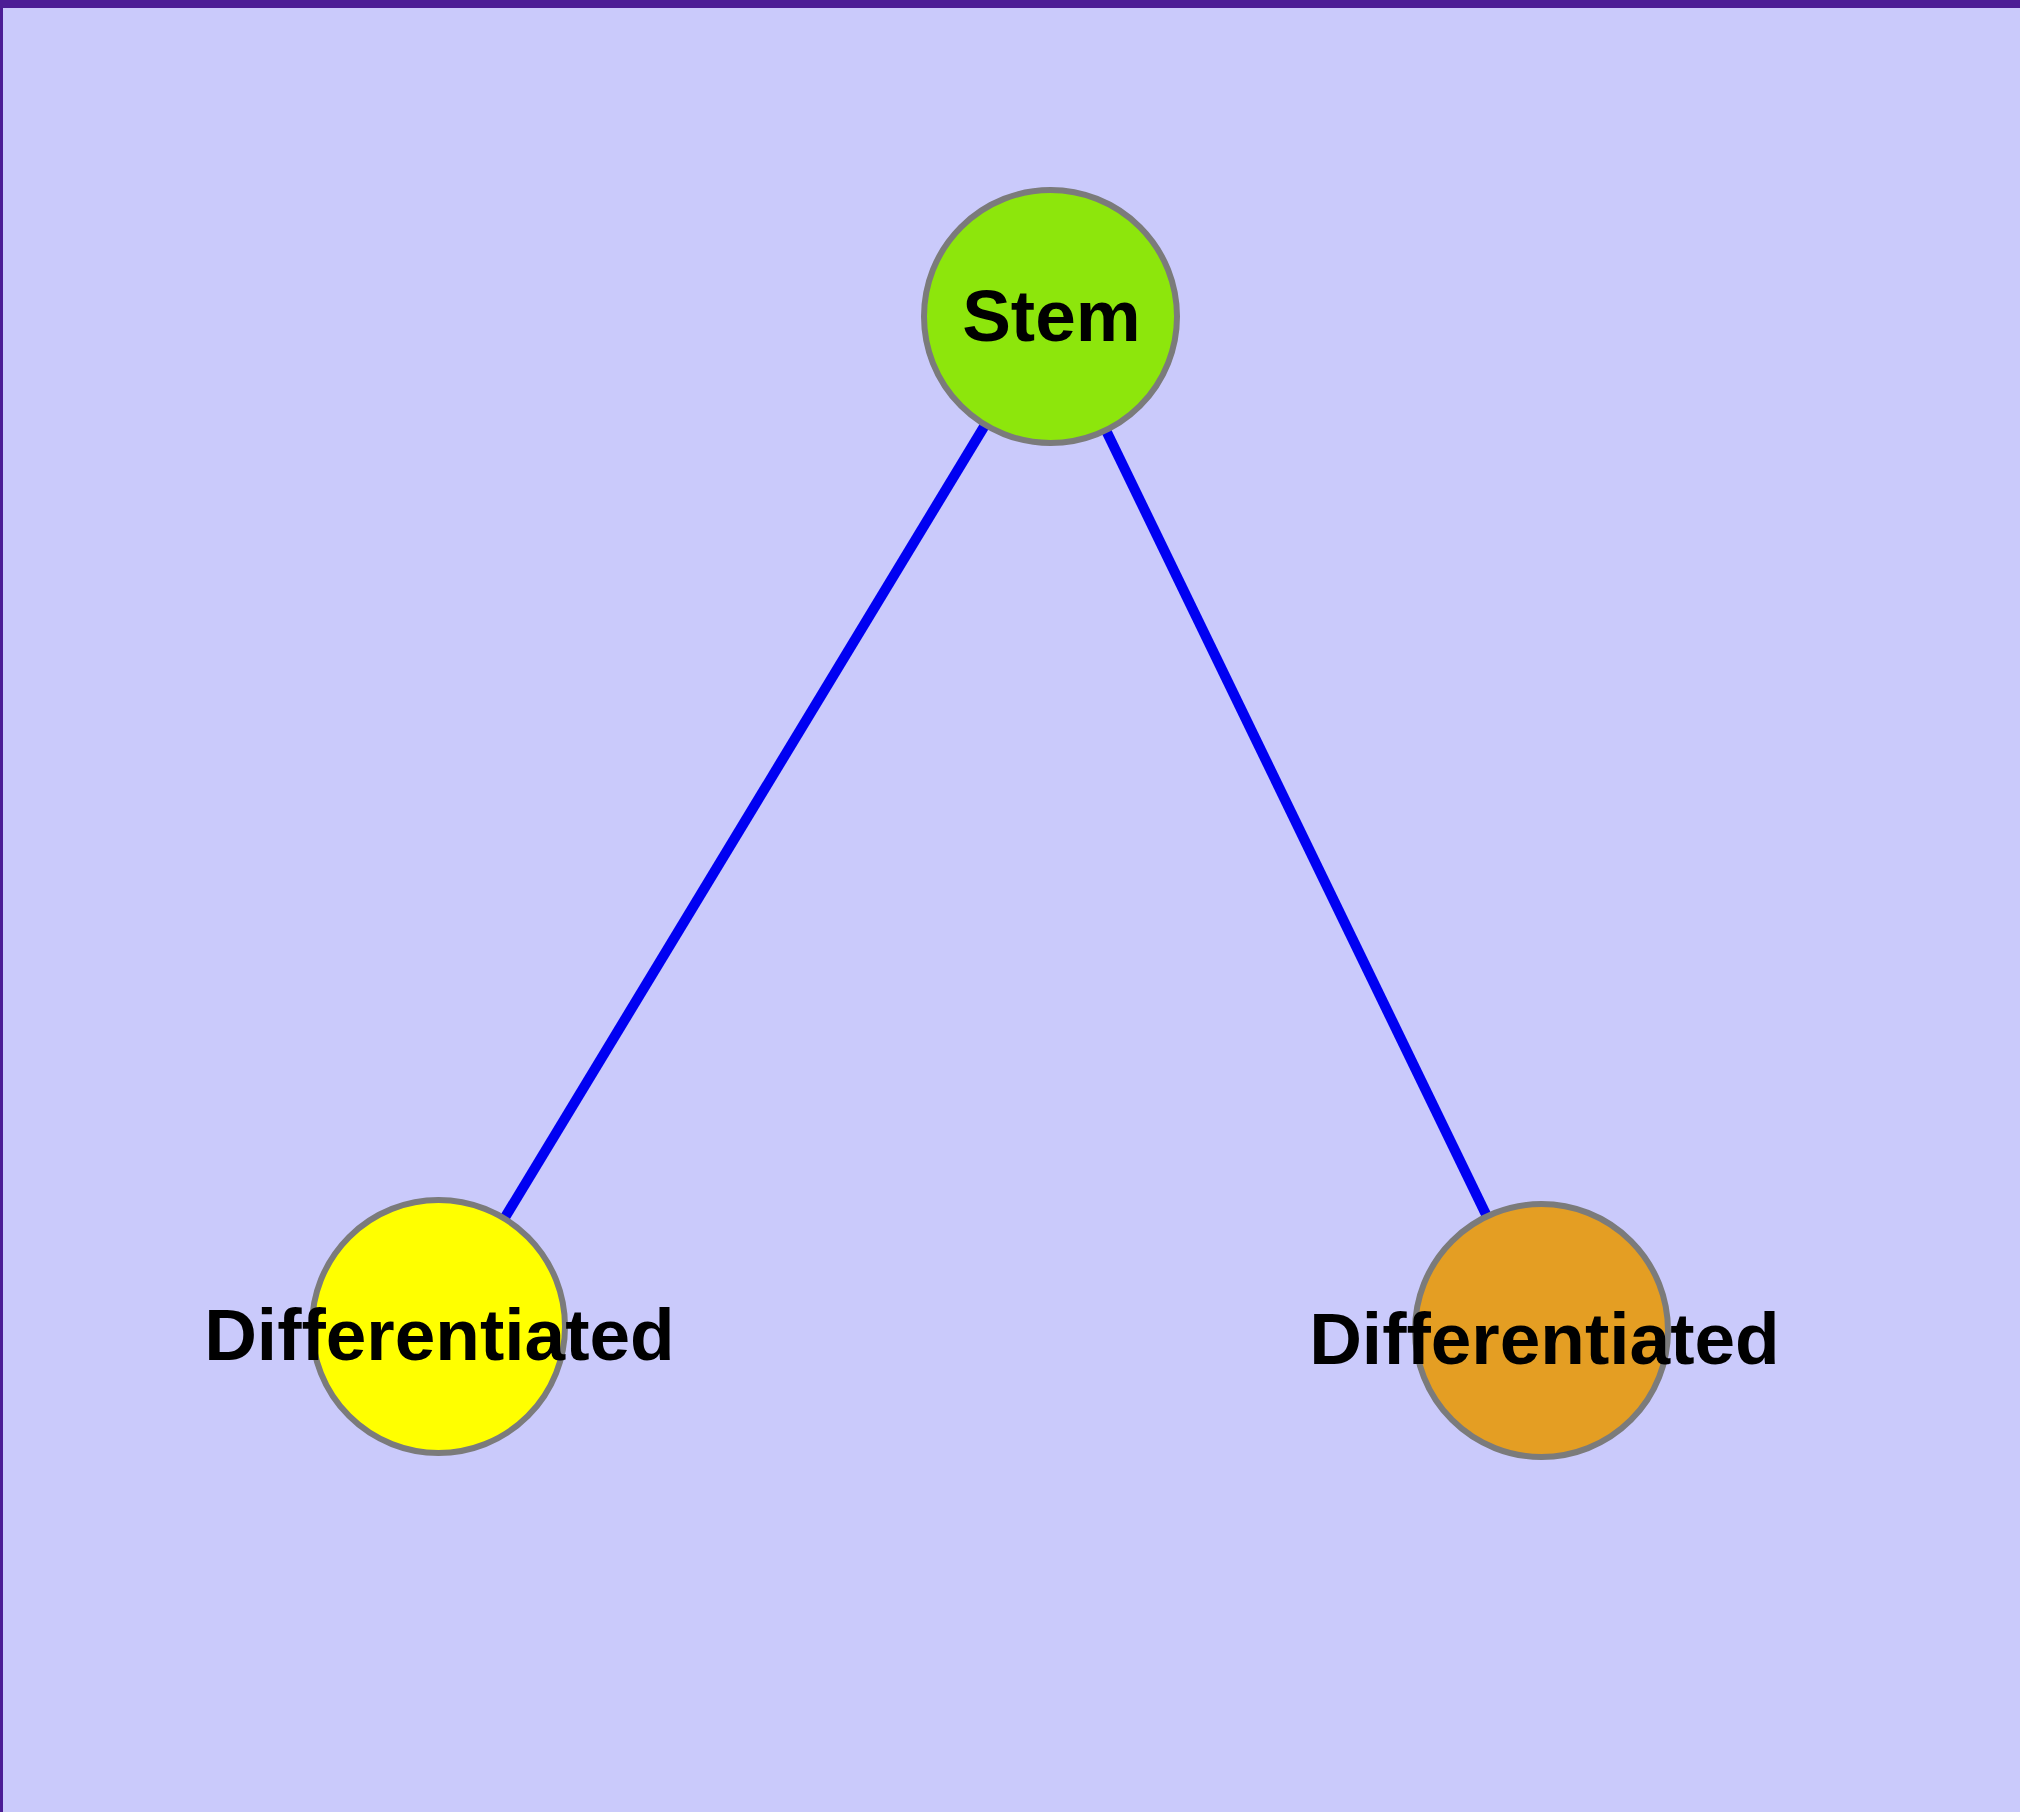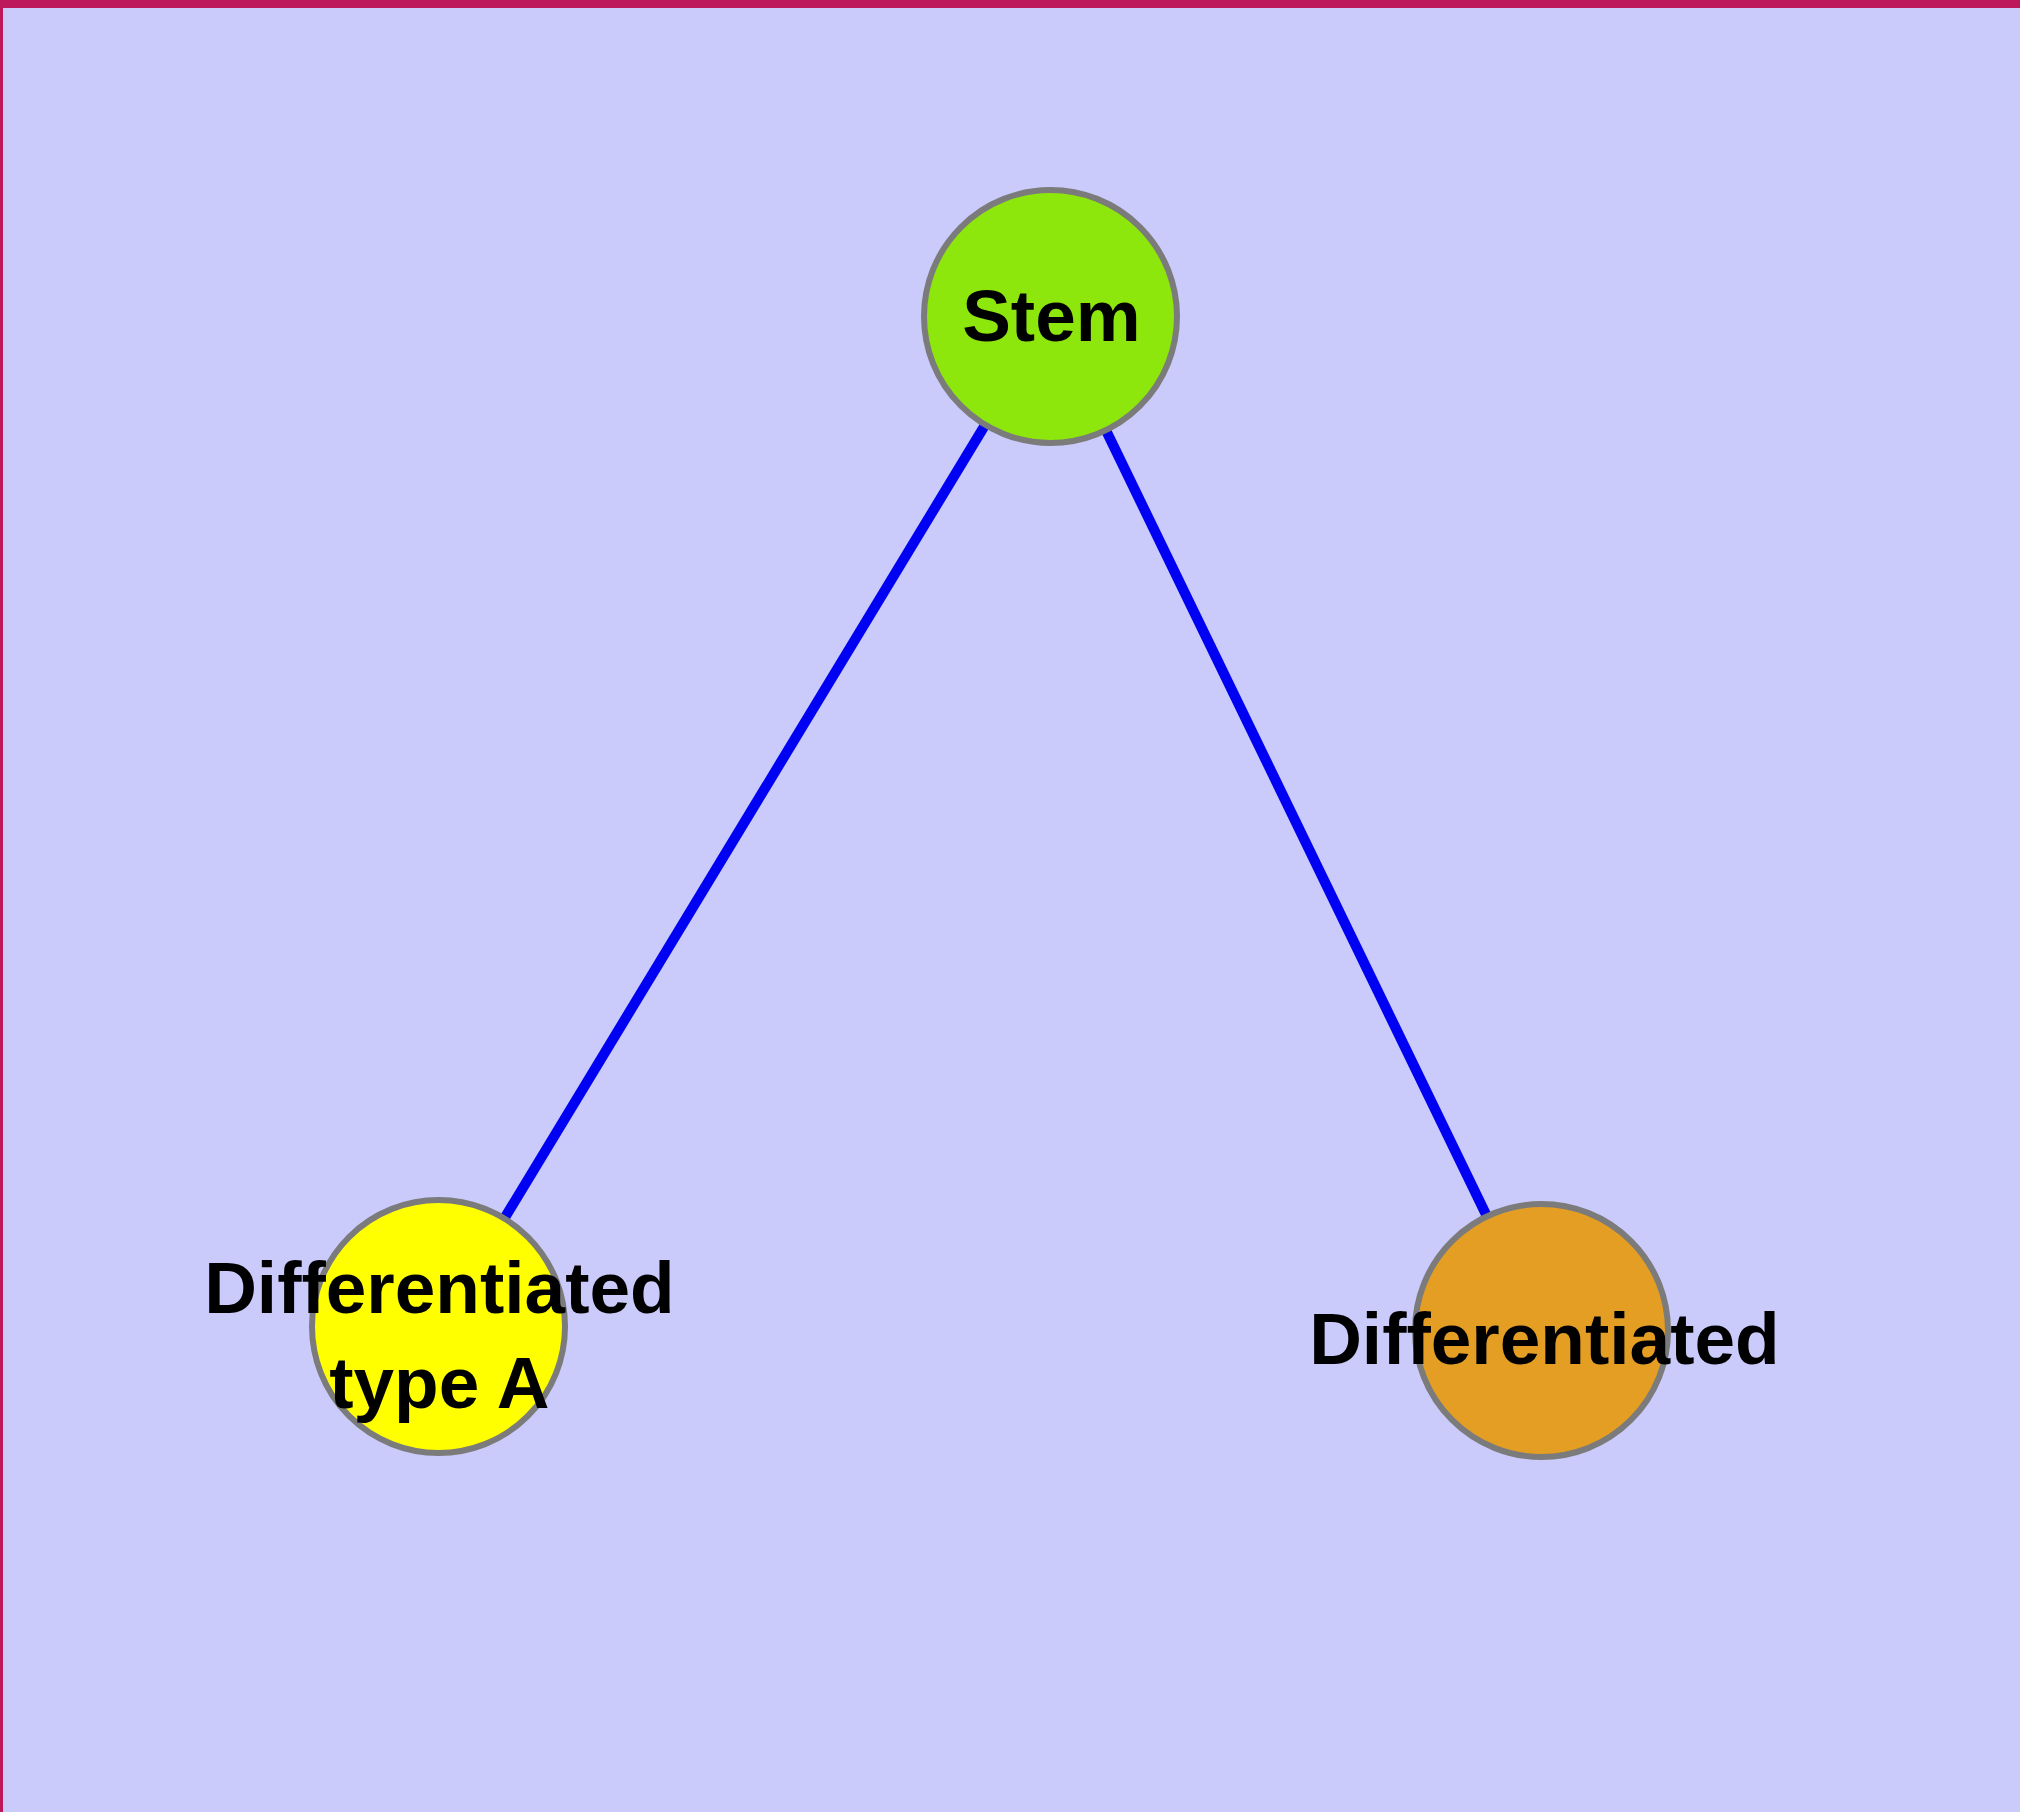--- a/index.html
+++ b/index.html
@@ -5,21 +5,21 @@
   html, body { margin: 0; padding: 0; }
   body {
     background: #ffffff;
     font-family: "Liberation Sans", sans-serif;
     width: 2021px; height: 1812px;
     overflow: hidden;
   }
   #stage {
     position: relative;
     width: 2021px; height: 1812px;
-    background: #be185d;
+    background: #4c1d95;
   }
   #canvas {
     position: absolute;
     left: 3.4px; top: 7.6px; right: 0; bottom: 0;
     overflow: hidden;
   }
   #edges {
     position: absolute; left: 0; top: 0;
     width: 100%; height: 100%;
     z-index: 1;
@@ -71,21 +71,20 @@
     <div class="node" id="node-diff-a" style="background: rgb(255, 255, 0); border-color: rgb(123, 123, 123);"></div>
 
     <div class="node" id="node-diff-b" style="background: rgb(228, 158, 35); border-color: rgb(123, 123, 123);"></div>
 
     <div class="node-label" id="label-stem">
       <span>Stem</span>
     </div>
 
     <div class="node-label" id="label-diff-a">
       <span>Differentiated</span>
-      <span>type A</span>
     </div>
 
     <div class="node-label" id="label-diff-b">
       <span>Differentiated</span>
     </div>
 
   </div>
 </div>
 
 

